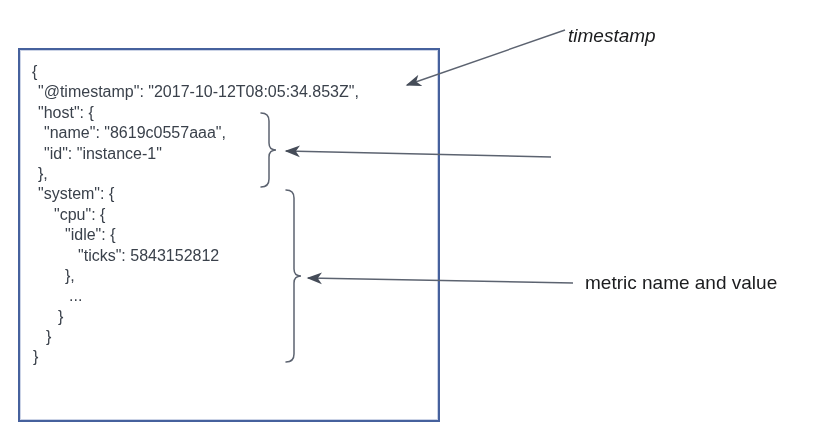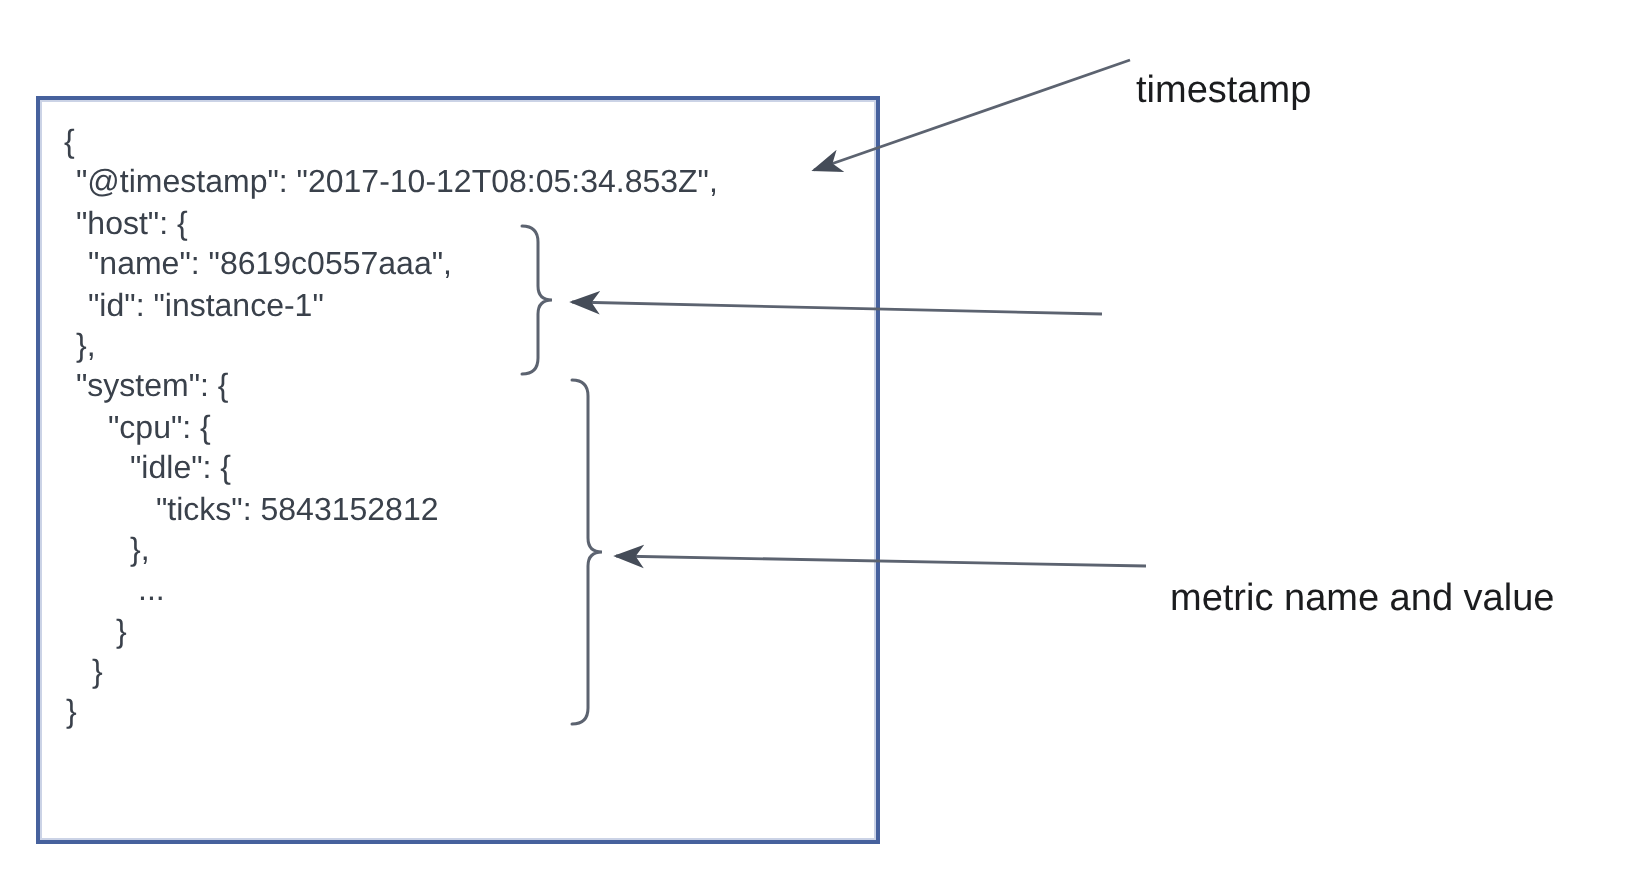--- a/index.html
+++ b/index.html
@@ -58,23 +58,23 @@
     pointer-events: none;
   }
   
   .ann-label {
     position: absolute;
     font-size: 19px;
     line-height: 23px;
     color: #1b1c1e;
     white-space: nowrap;
   }
-  .ann-timestamp { left: 568px; top: 34px; }
+  .ann-timestamp { left: 568px; top: 24px; font-style: italic; }
   .ann-dimensions { left: 568px; top: 146px; }
-  .ann-metric { left: 585px; top: 288px; }
+  .ann-metric { left: 585px; top: 271px; }
 </style>
 </head>
 <body>
 
 <div class="canvas">
 
   <div class="code-box">
     <div class="code-lines">
       <div class="code-line i12">{</div>
       <div class="code-line i18">"@timestamp": "2017-10-12T08:05:34.853Z",</div>

